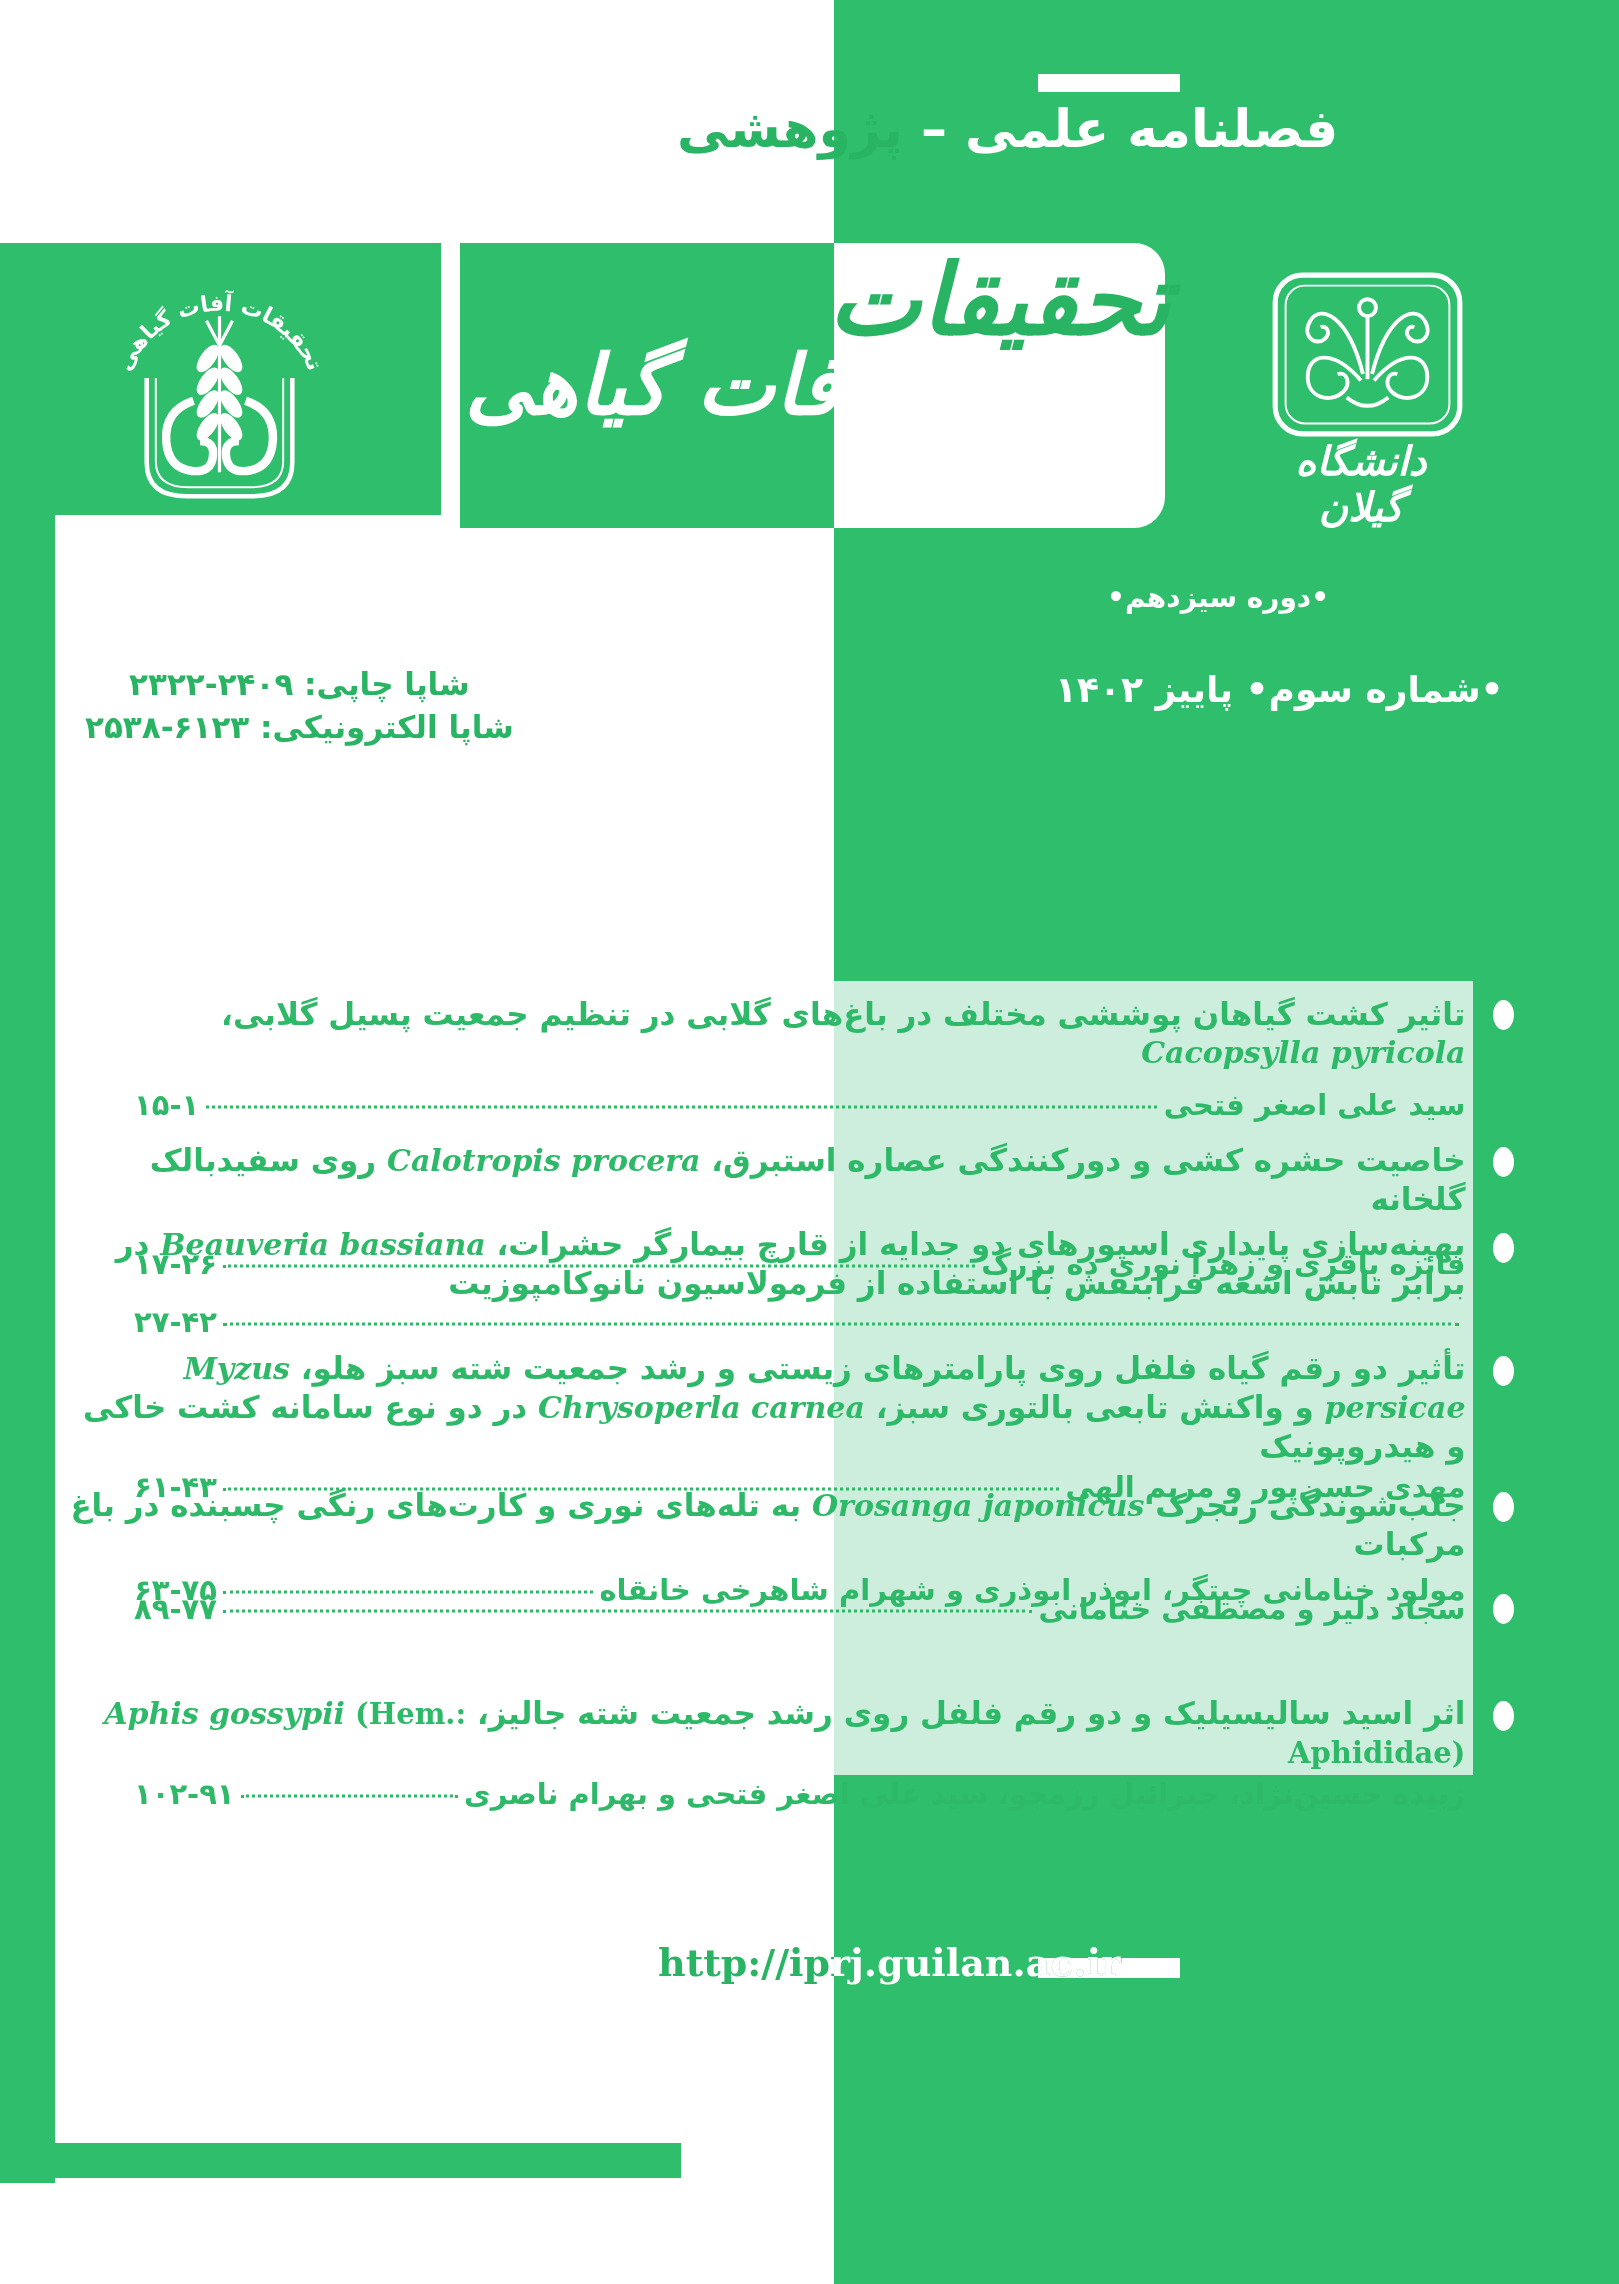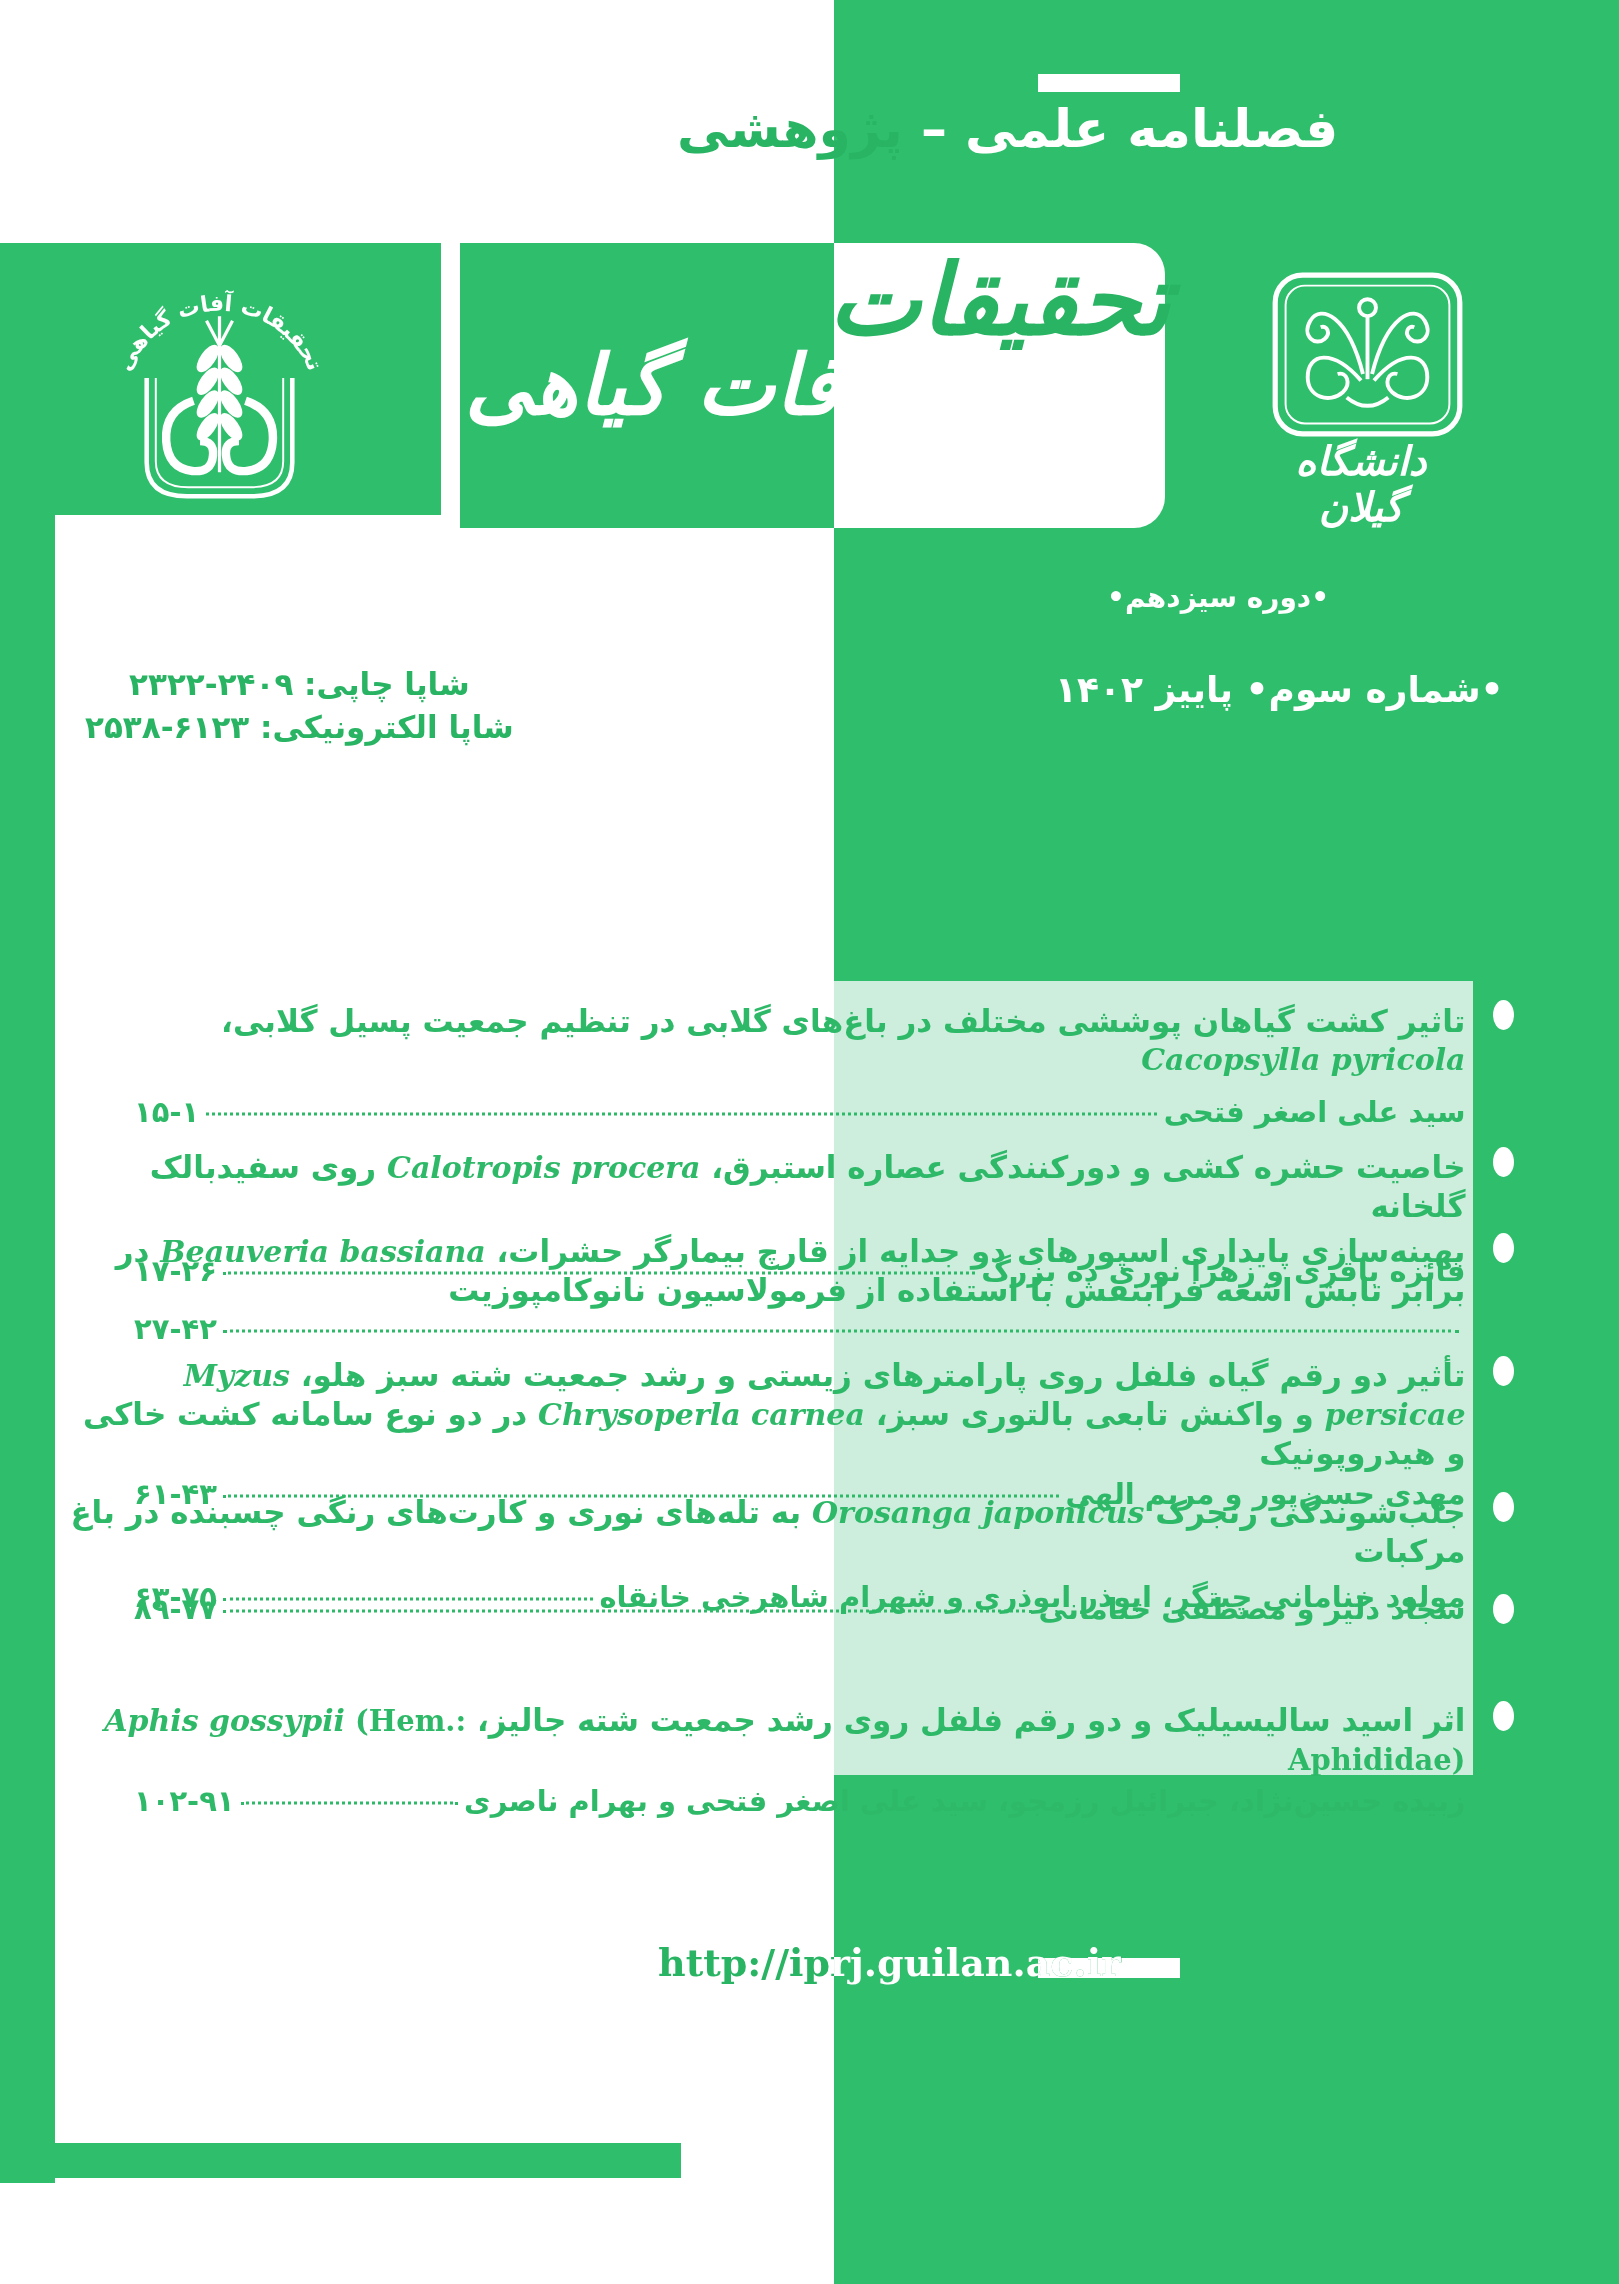--- a/index.html
+++ b/index.html
@@ -46,21 +46,21 @@
 
   
   #issn-block{left:85px;top:663px;direction:rtl;text-align:center;right:auto;
     color:#28b463;font-size:31px;font-weight:bold;line-height:43px;white-space:nowrap;}
   #issn-block .num{direction:ltr;unicode-bidi:embed;}
 
   
   #toc-panel{left:834px;top:981px;width:639px;height:794px;background:#cdeedd;}
   .toc-entry{left:55px;width:1417px;direction:rtl;}
   .toc-title{font-size:31px;font-weight:bold;color:#2eb968;text-align:right;
-    padding-right:6.5px;line-height:38px;margin-top:7px;}
+    padding-right:6.5px;line-height:38px;}
   .toc-title .latin{font-family:"DejaVu Serif", serif;font-style:italic;font-weight:bold;
     font-size:30px;unicode-bidi:embed;direction:ltr;}
   .toc-title .latin-plain{font-family:"DejaVu Serif", serif;font-weight:bold;
     font-size:29px;unicode-bidi:embed;direction:ltr;}
   .toc-meta{display:flex;direction:rtl;align-items:baseline;
     font-size:29px;font-weight:bold;color:#2eb968;padding:0 6.5px 0 31px;}
   .toc-authors{white-space:nowrap;}
   .toc-dots{flex:1 1 auto;border-bottom:3.9px dotted #2eb968;margin:0 6.5px;transform:translateY(-6.5px);}
   .toc-pages{white-space:nowrap;direction:ltr;unicode-bidi:embed;margin-left:48px;}
   .toc-bullet{position:absolute;width:21px;height:30px;border-radius:50%;background:#ffffff;left:1493px;}

